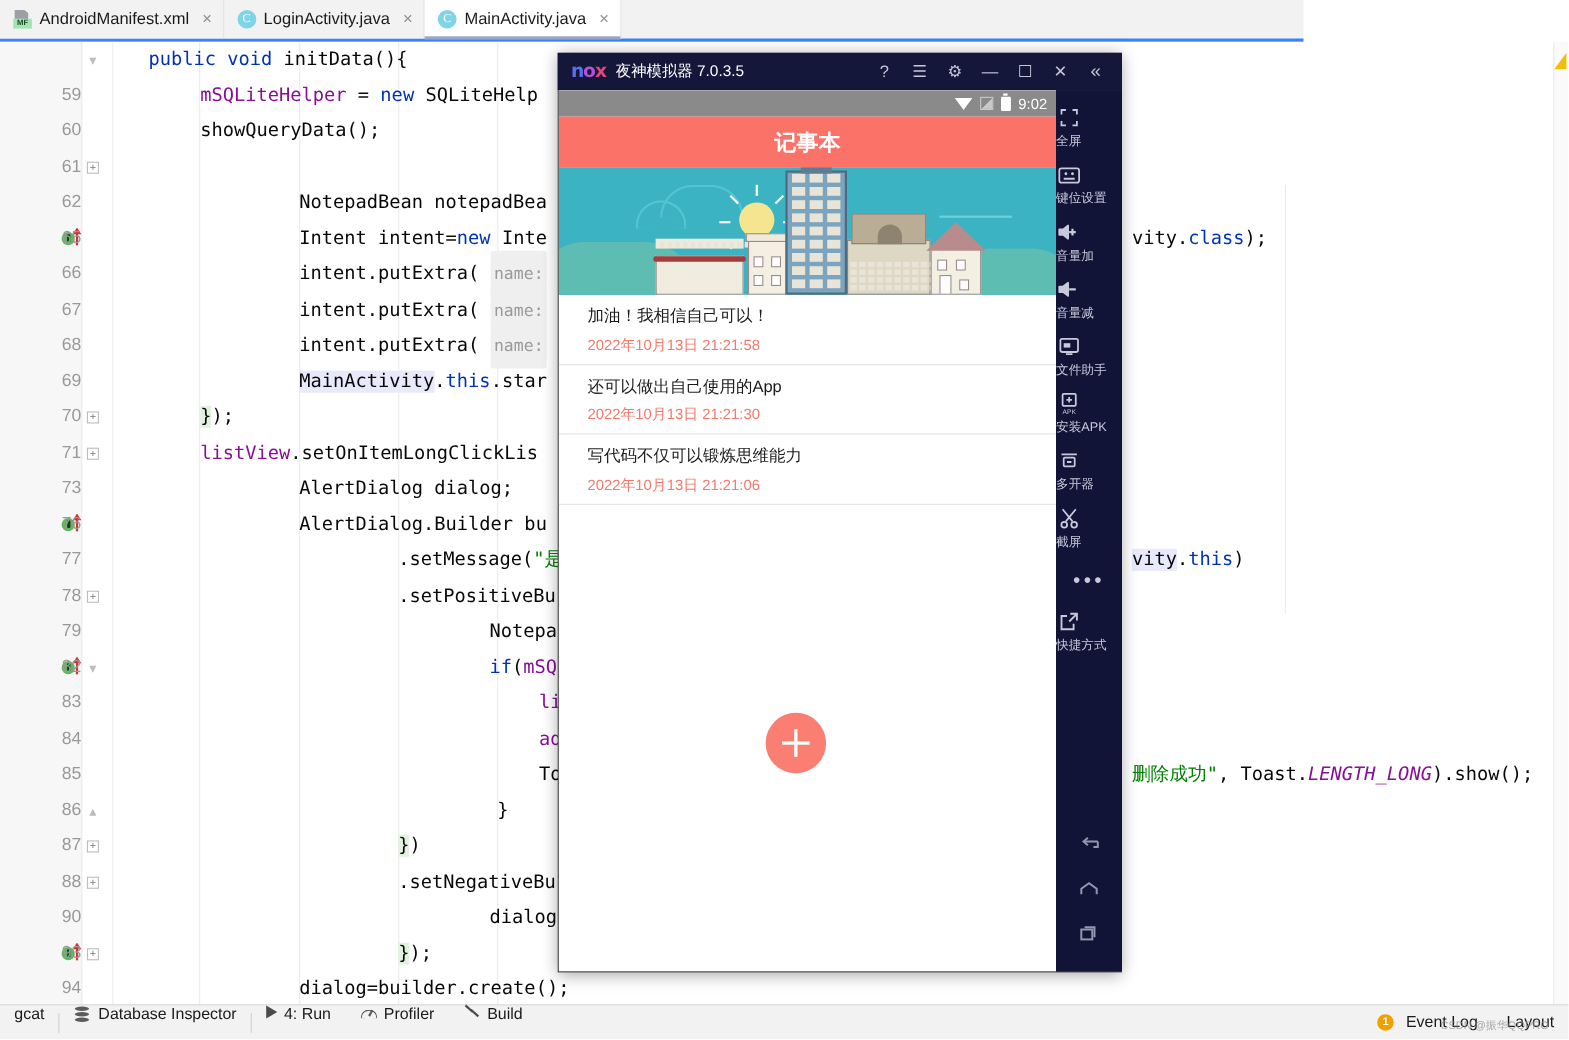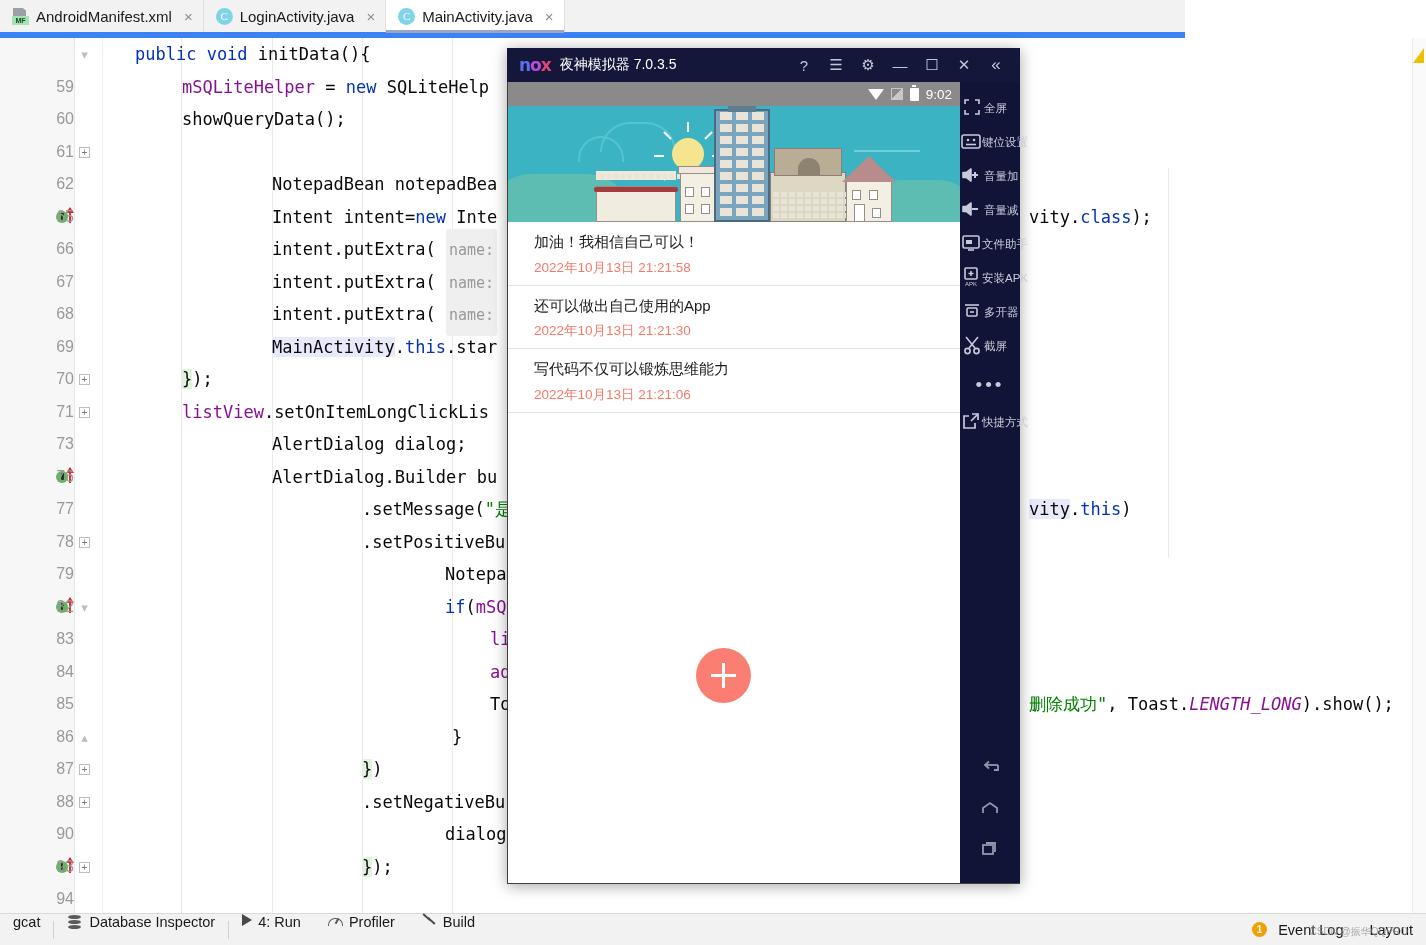--- a/index.html
+++ b/index.html
@@ -15,21 +15,21 @@
     position: relative;
     width: 1426px; height: 945px;
     background: #ffffff;
   }
 
   
   #tabbar {
     position: absolute; left: 0; top: 0;
     width: 1185px; height: 38px;
     background: #f2f2f2;
-    border-bottom: 6px solid #3b82f6;
+    border-bottom: 3px solid #3b82f6;
     display: flex; align-items: stretch;
   }
   .tab {
     display: flex; align-items: center; gap: 7px;
     padding: 0 10px 0 12px;
     font-size: 15px; color: #1a1a1a;
     background: #f2f2f2;
     border-right: 1px solid #e0e0e0;
     position: relative;
     cursor: default;
@@ -342,21 +342,21 @@
   
   #nox-side {
     position: absolute; right: 0; top: 34px;
     width: 60px; height: 801px;
     background: #111436;
     display: flex; flex-direction: column; align-items: center;
     padding-top: 14px;
   }
   .side-item {
     width: 60px; margin-bottom: 12px;
-    display: flex; align-items: center;
+    display: flex; flex-direction: column; 
     color: #c7cada;
   }
   .side-ico {
     width: 24px; height: 22px; position: relative;
     display: flex; align-items: center; justify-content: center;
     color: #c7cada;
   }
   .side-lbl {
     font-size: 11.5px; color: #c7cada; margin-top: 3px;
     white-space: nowrap;
@@ -542,20 +542,24 @@
       <span class="ln">93</span>
       <span class="code-txt" style="left:445px"><span class="plain">dialog</span></span>
     </div>
 
     <div class="code-line" style="top:812.5px">
       <span class="ln">94</span>
       <span class="fold">+</span>
       <span class="code-txt" style="left:362px"><span class="plain bracehl">}</span><span class="plain">);</span></span>
     </div>
 
+    <div class="code-line" style="top:845px">
+      
+      <span class="code-txt" style="left:272px"><span class="plain">dialog=builder.create();</span></span>
+    </div>
 
     <div class="code-line" style="top:162.5px; left:1029px; width:390px;">
       <span class="code-txt" style="left:0"><span class="plain">vity.</span><span class="kw">class</span><span class="plain">);</span></span>
     </div>
     <div class="code-line" style="top:455px; left:1029px; width:390px;">
       <span class="code-txt" style="left:0"><span class="plain selhl">vity</span><span class="plain">.</span><span class="kw">this</span><span class="plain">)</span></span>
     </div>
     <div class="code-line" style="top:650px; left:1029px; width:400px;">
       <span class="code-txt" style="left:0"><span class="str">删除成功"</span><span class="plain">, Toast.</span><span class="cst">LENGTH_LONG</span><span class="plain">).show();</span></span>
     </div>
@@ -622,20 +626,23 @@
 
     <div id="phone">
 
       <div id="android-status">
         <span class="ico-wifi"></span>
         <span class="ico-sig"></span>
         <span class="ico-batt"></span>
         <span id="st-time">9:02</span>
       </div>
 
+      <div id="app-bar">
+        <span id="app-title">记事本</span>
+      </div>
 
       <div id="banner">
 
         <div class="cloud" style="left:92px;top:16px;width:76px;height:30px;border-radius:40px 40px 0 0;border-bottom:none;"></div>
         <div class="cloud" style="left:70px;top:30px;width:46px;height:26px;border-radius:30px 30px 0 0;border-bottom:none;"></div>
 
         <div class="sun"></div>
         <div class="ray" style="left:179px;top:16px;transform:rotate(0deg)"></div>
         <div class="ray" style="left:179px;top:16px;transform:rotate(45deg)"></div>
         <div class="ray" style="left:179px;top:16px;transform:rotate(-45deg)"></div>

